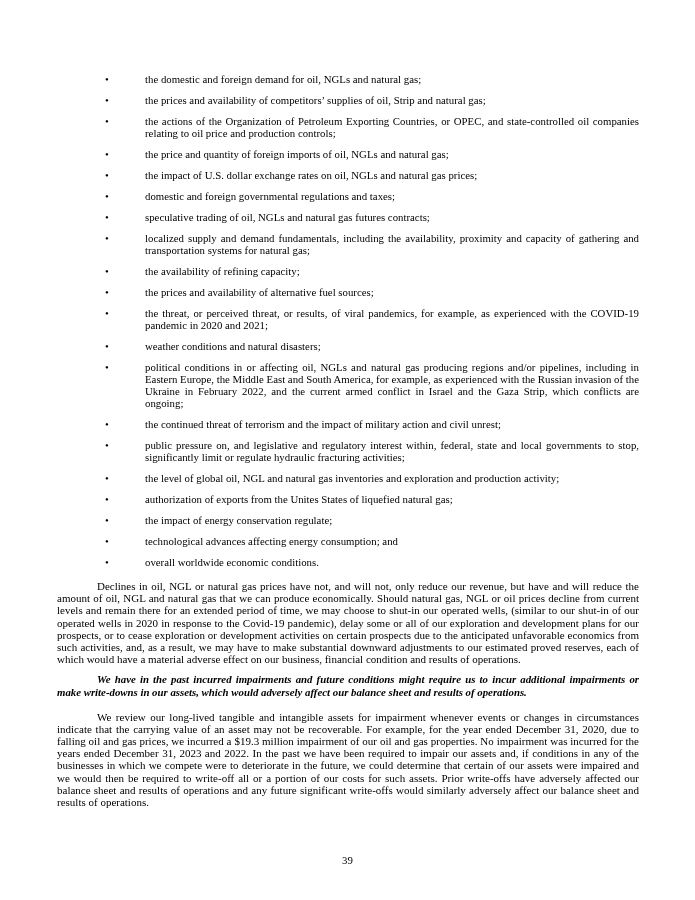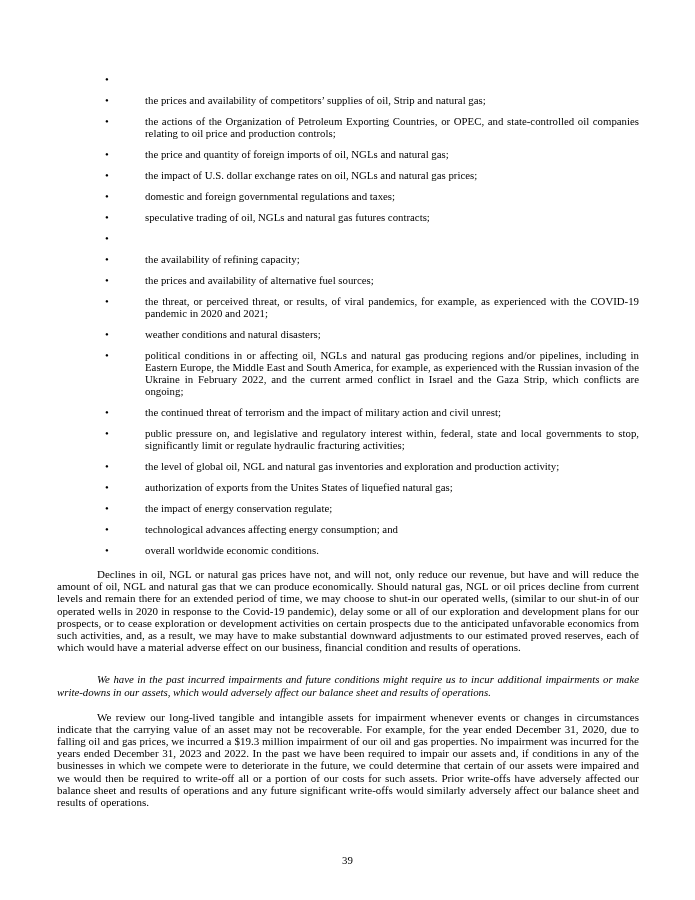--- a/index.html
+++ b/index.html
@@ -40,45 +40,46 @@
     line-height: 12px;
   }
   .para {
     margin: 12px 0 0 0;
     text-align: justify;
     text-indent: 40px;
     font-size: 11px;
     line-height: 12.2px;
   }
   .heading {
-    margin: 20px 0 0 0;
+    margin: 8px 0 0 0;
     text-align: justify;
     text-indent: 40px;
     font-size: 10.8px;
     line-height: 12.6px;
-    font-weight: normal;
+    font-weight: bold;
     font-style: italic;
   }
   .page-number {
     position: absolute;
     left: 0;
     bottom: 34px;
     width: 100%;
     text-align: center;
     font-size: 10.8px;
   }
 </style>
 </head>
 <body>
 
 <div class="page">
   <div class="content">
 
     <div class="bullet-item">
       <span class="bullet-glyph">•</span>
+      <span class="bullet-text">the domestic and foreign demand for oil, NGLs and natural gas;</span>
     </div>
     <div class="bullet-item">
       <span class="bullet-glyph">•</span>
       <span class="bullet-text">the prices and availability of competitors’ supplies of oil, Strip and natural gas;</span>
     </div>
     <div class="bullet-item">
       <span class="bullet-glyph">•</span>
       <span class="bullet-text">the actions of the Organization of Petroleum Exporting Countries, or OPEC, and state-controlled oil companies relating to oil price and production controls;</span>
     </div>
     <div class="bullet-item">
@@ -92,20 +93,21 @@
     <div class="bullet-item">
       <span class="bullet-glyph">•</span>
       <span class="bullet-text">domestic and foreign governmental regulations and taxes;</span>
     </div>
     <div class="bullet-item">
       <span class="bullet-glyph">•</span>
       <span class="bullet-text">speculative trading of oil, NGLs and natural gas futures contracts;</span>
     </div>
     <div class="bullet-item">
       <span class="bullet-glyph">•</span>
+      <span class="bullet-text">localized supply and demand fundamentals, including the availability, proximity and capacity of gathering and transportation systems for natural gas;</span>
     </div>
     <div class="bullet-item">
       <span class="bullet-glyph">•</span>
       <span class="bullet-text">the availability of refining capacity;</span>
     </div>
     <div class="bullet-item">
       <span class="bullet-glyph">•</span>
       <span class="bullet-text">the prices and availability of alternative fuel sources;</span>
     </div>
     <div class="bullet-item">

